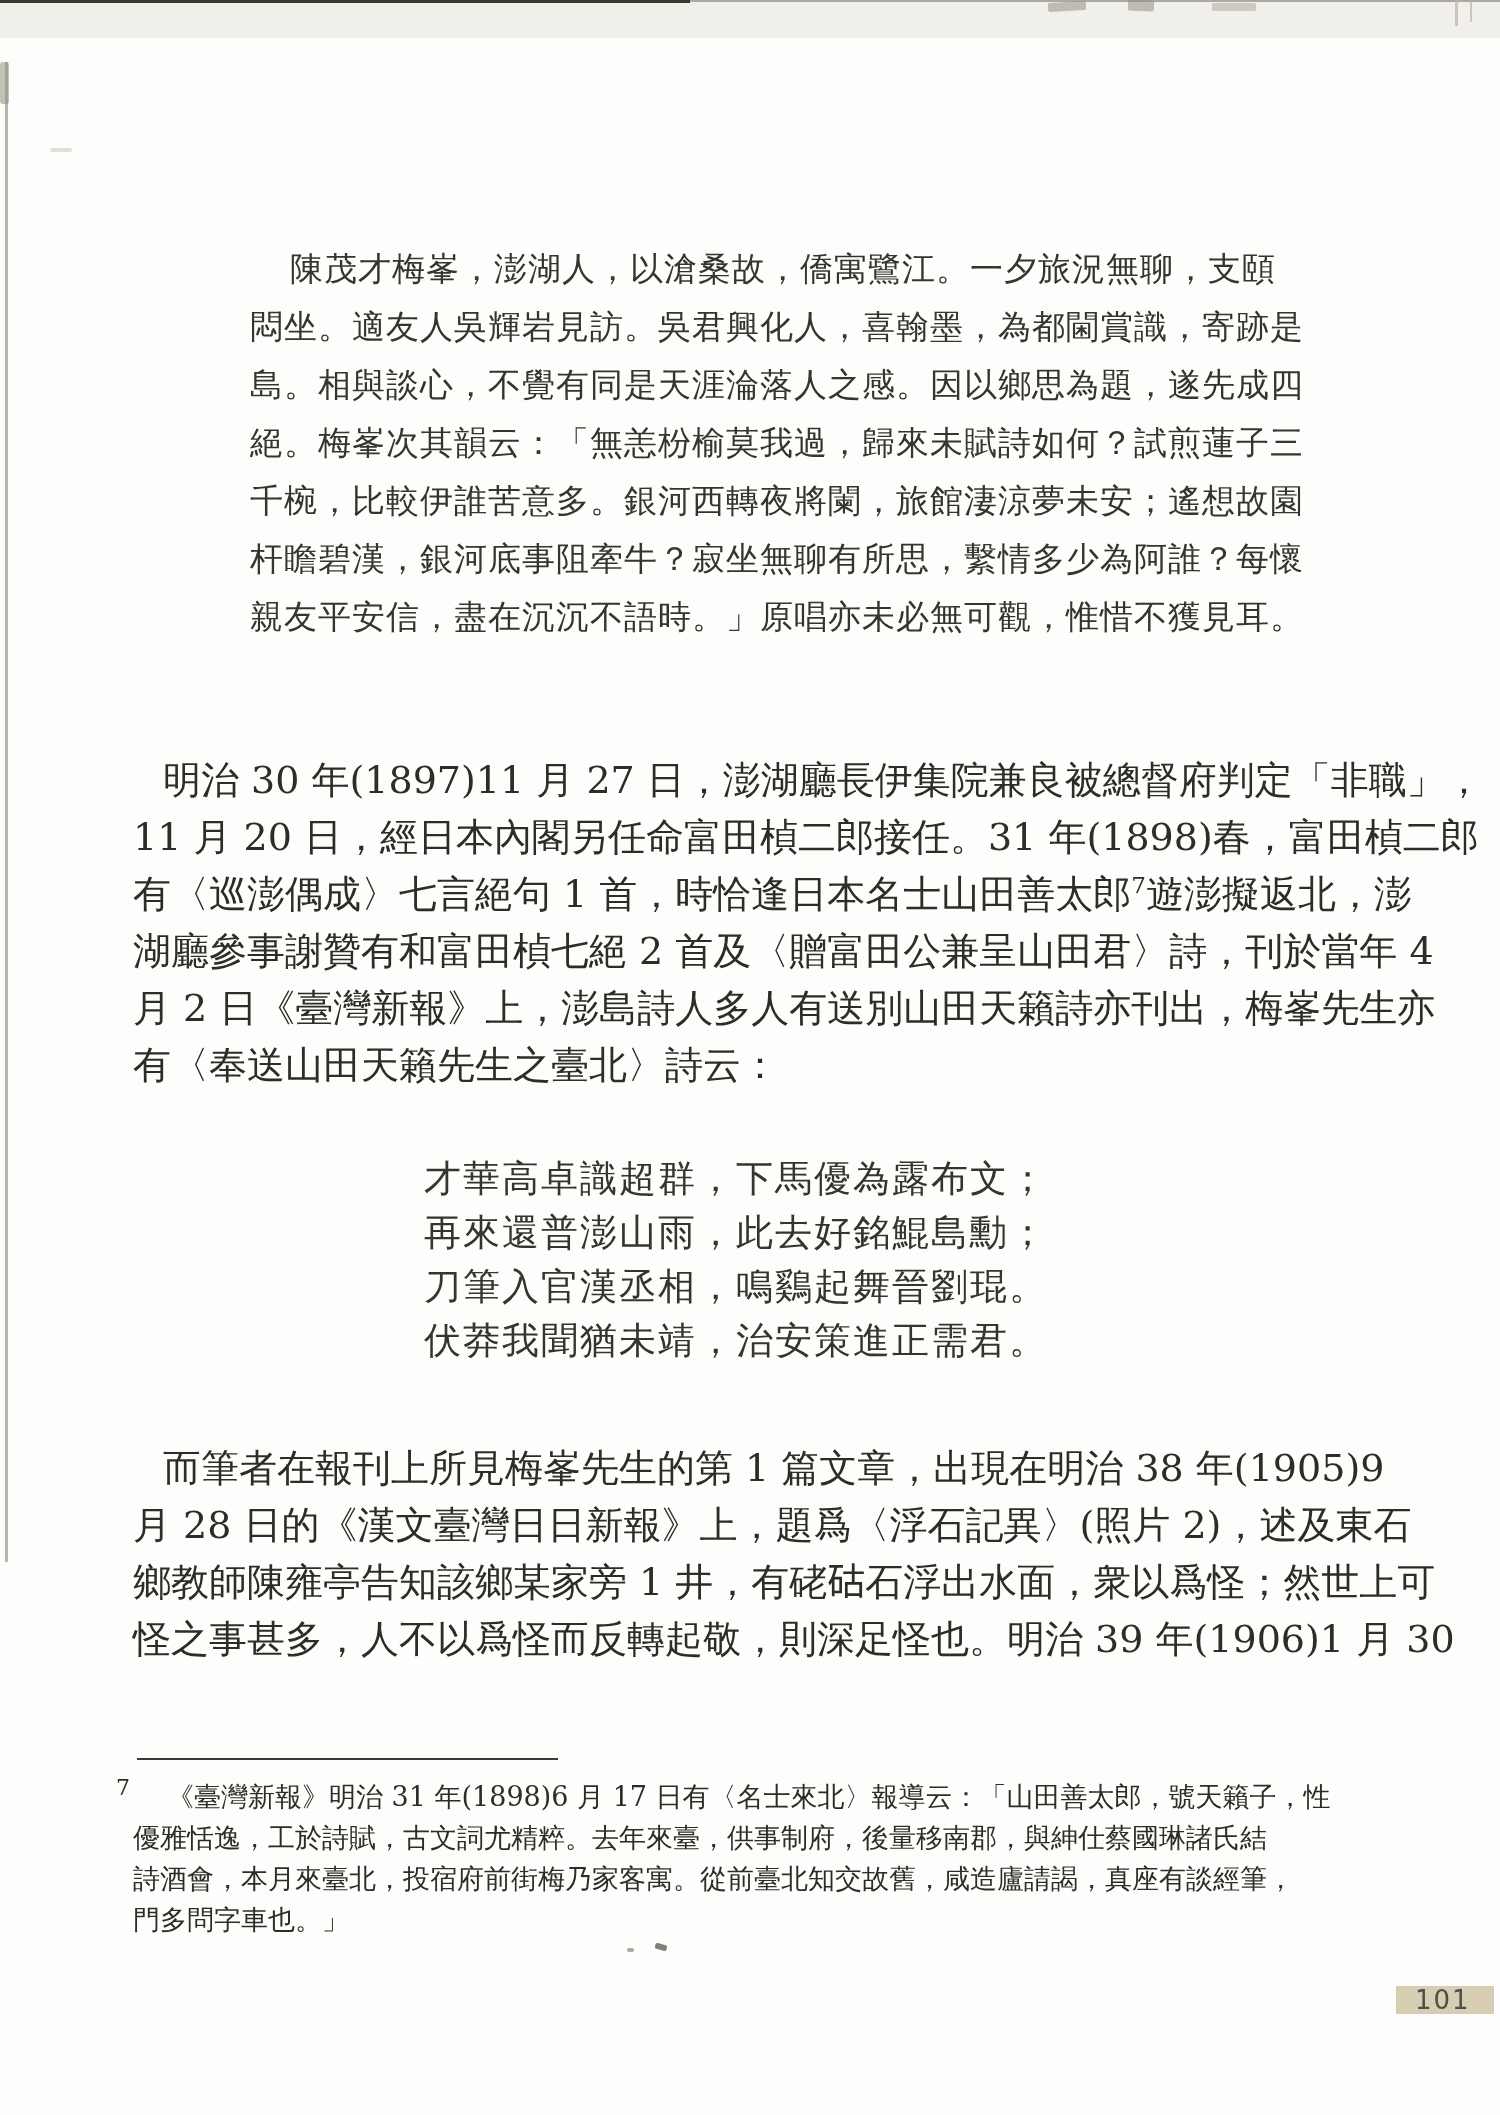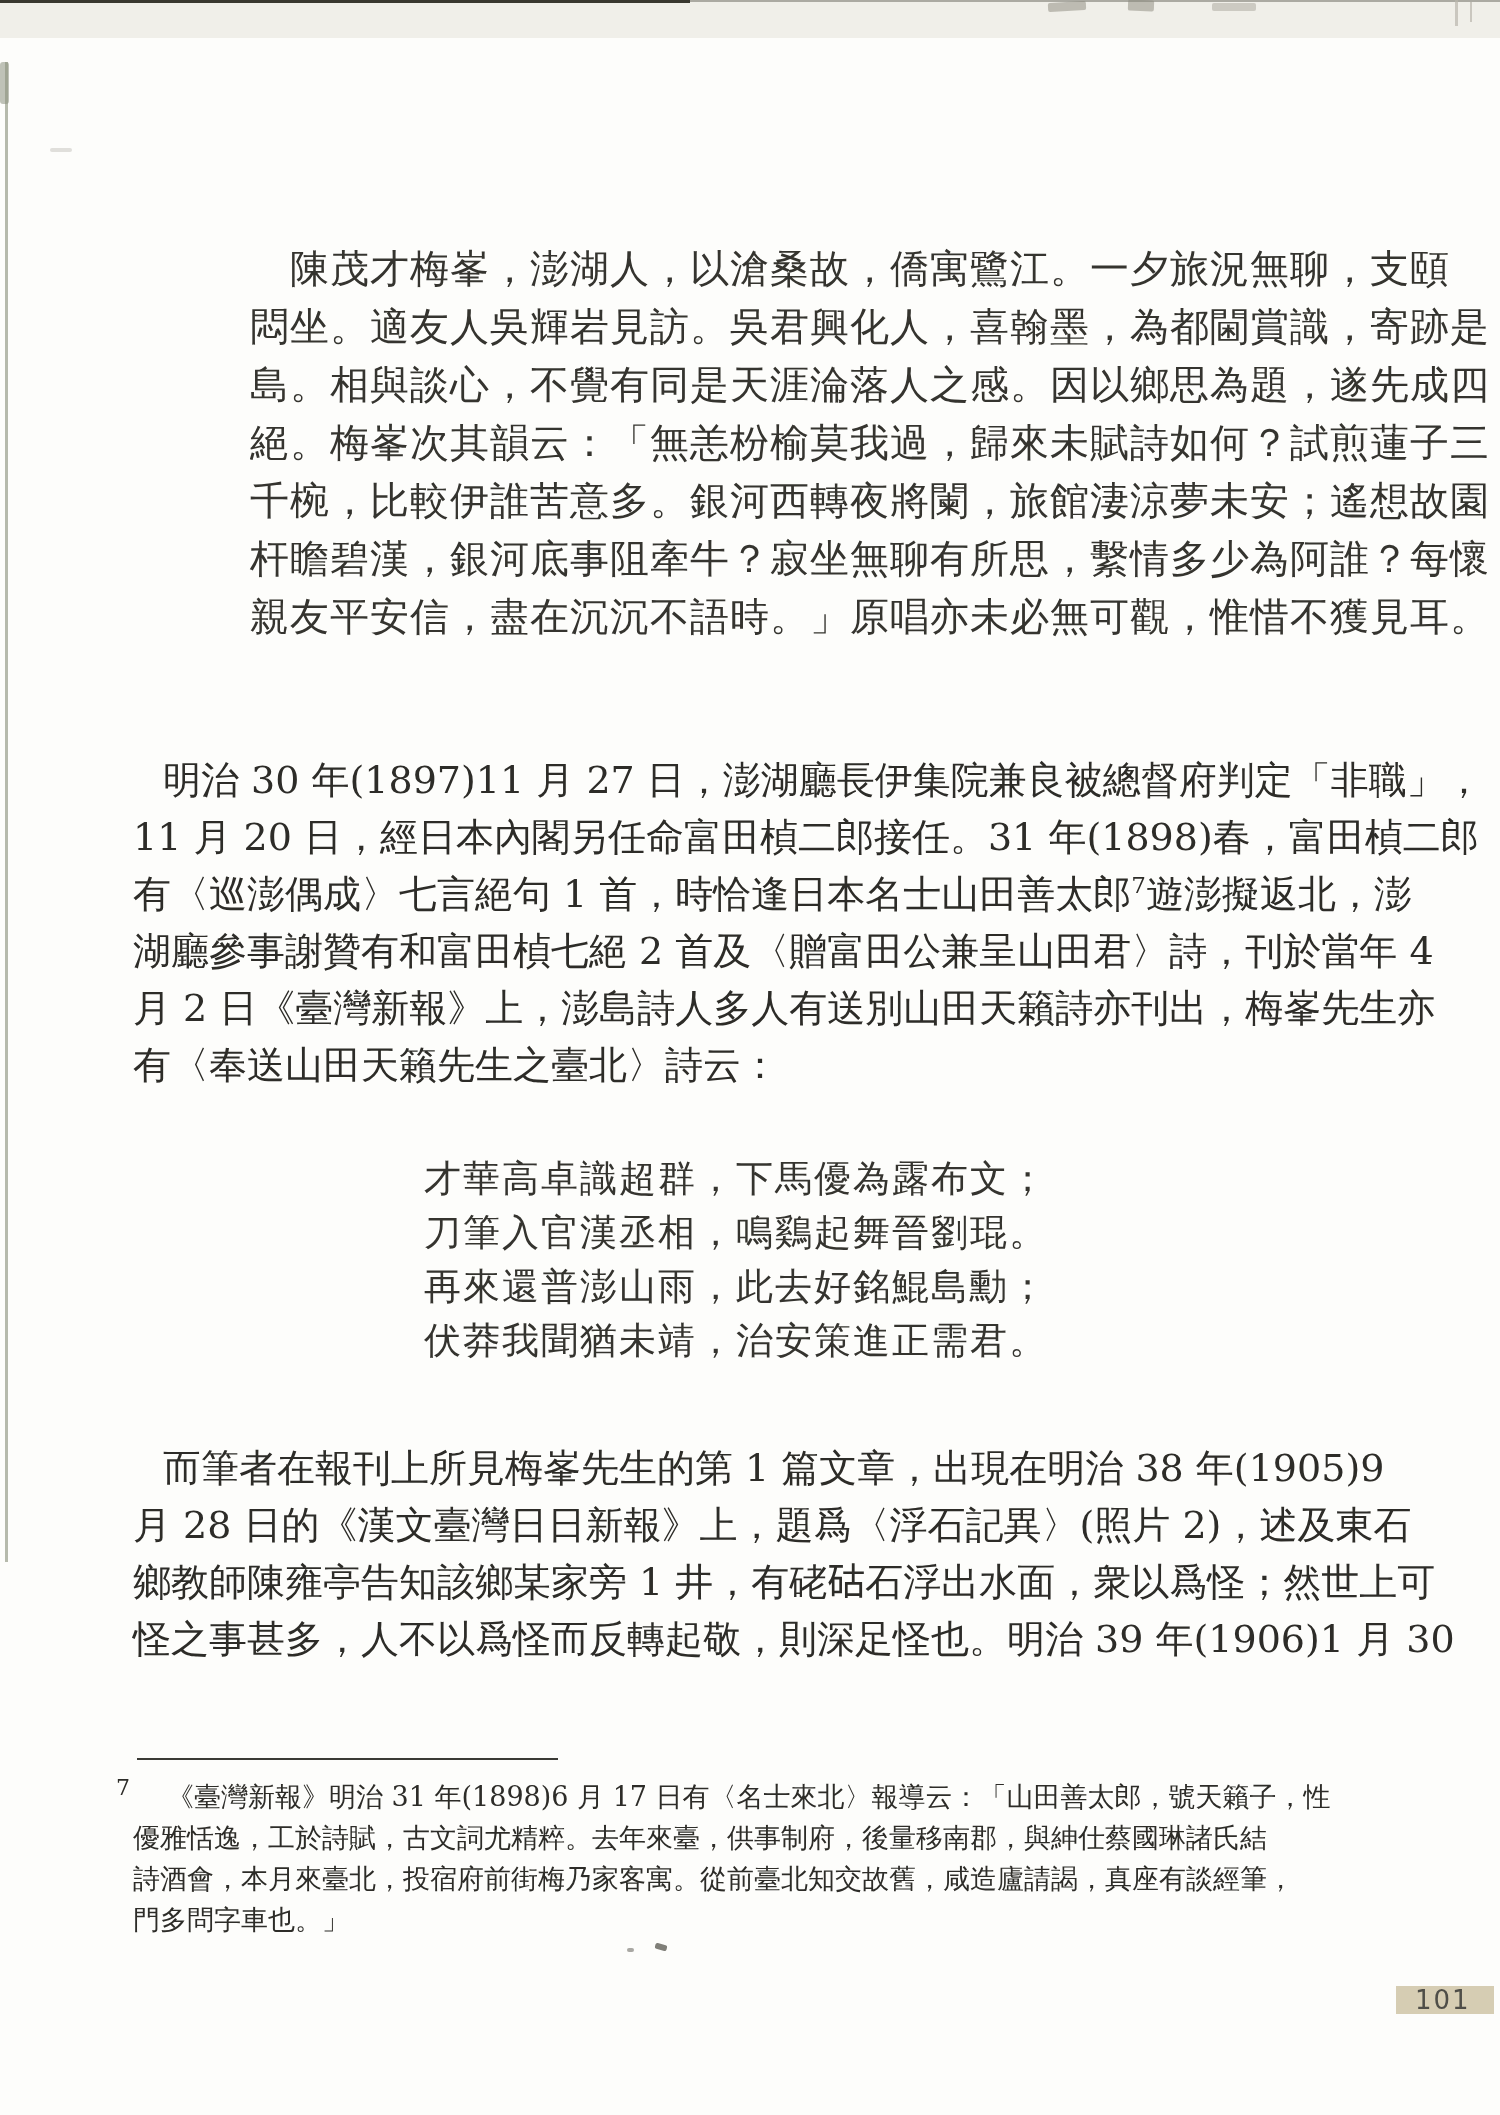--- a/index.html
+++ b/index.html
@@ -21,21 +21,21 @@
   .top-line-dark{position:absolute;left:0;top:0;width:690px;height:3px;background:#39382f;}
   .top-line-faint{position:absolute;left:690px;top:0;width:810px;height:2px;background:rgba(115,113,103,.55);}
   .smudge{position:absolute;background:#8a887c;opacity:.5;border-radius:2px;}
   .left-edge-line{position:absolute;left:5px;top:62px;width:3px;height:1500px;background:#a9ae9d;opacity:.85;}
   .left-edge-blob{position:absolute;left:0;top:62px;width:9px;height:42px;background:#8d927f;opacity:.55;border-radius:3px;}
   .speck{position:absolute;background:#55544c;border-radius:2px;}
   .right-streak{position:absolute;background:#b9b6ac;opacity:.7;}
   
   .quote-block{
     position:absolute;left:250px;top:240px;width:1015px;
-    font-size:39px;line-height:58px;letter-spacing:1px;
+    font-size:33px;line-height:58px;letter-spacing:1px;
     color:var(--quote_ink);font-weight:500;
   }
   .quote-line{white-space:nowrap;}
   .quote-line.first{text-indent:40px;}
   .para{
     position:absolute;left:133px;width:1240px;
     font-size:38px;line-height:57px;
     color:var(--ink);
   }
   .para-1{top:752px;}
@@ -104,22 +104,22 @@
     <div class="line first">明治 30 年(1897)11 月 27 日，澎湖廳長伊集院兼良被總督府判定「非職」，</div>
     <div class="line">11 月 20 日，經日本內閣另任命富田楨二郎接任。31 年(1898)春，富田楨二郎</div>
     <div class="line"><span>有〈巡澎偶成〉七言絕句 1 首，時恰逢日本名士山田善太郎</span><sup class="fnref">7</sup><span>遊澎擬返北，澎</span></div>
     <div class="line">湖廳參事謝贊有和富田楨七絕 2 首及〈贈富田公兼呈山田君〉詩，刊於當年 4</div>
     <div class="line">月 2 日《臺灣新報》上，澎島詩人多人有送別山田天籟詩亦刊出，梅峯先生亦</div>
     <div class="line">有〈奉送山田天籟先生之臺北〉詩云：</div>
   </div>
 
   <div class="poem-block">
     <div class="poem-line">才華高卓識超群，下馬優為露布文；</div>
+    <div class="poem-line">再來還普澎山雨，此去好銘鯤島勳；</div>
     <div class="poem-line">刀筆入官漢丞相，鳴鷄起舞晉劉琨。</div>
-    <div class="poem-line">再來還普澎山雨，此去好銘鯤島勳；</div>
     <div class="poem-line">伏莽我聞猶未靖，治安策進正需君。</div>
   </div>
 
   <div class="para para-2">
     <div class="line first">而筆者在報刊上所見梅峯先生的第 1 篇文章，出現在明治 38 年(1905)9</div>
     <div class="line">月 28 日的《漢文臺灣日日新報》上，題爲〈浮石記異〉(照片 2)，述及東石</div>
     <div class="line">鄉教師陳雍亭告知該鄉某家旁 1 井，有硓𥑮石浮出水面，衆以爲怪；然世上可</div>
     <div class="line">怪之事甚多，人不以爲怪而反轉起敬，則深足怪也。明治 39 年(1906)1 月 30</div>
   </div>
 

